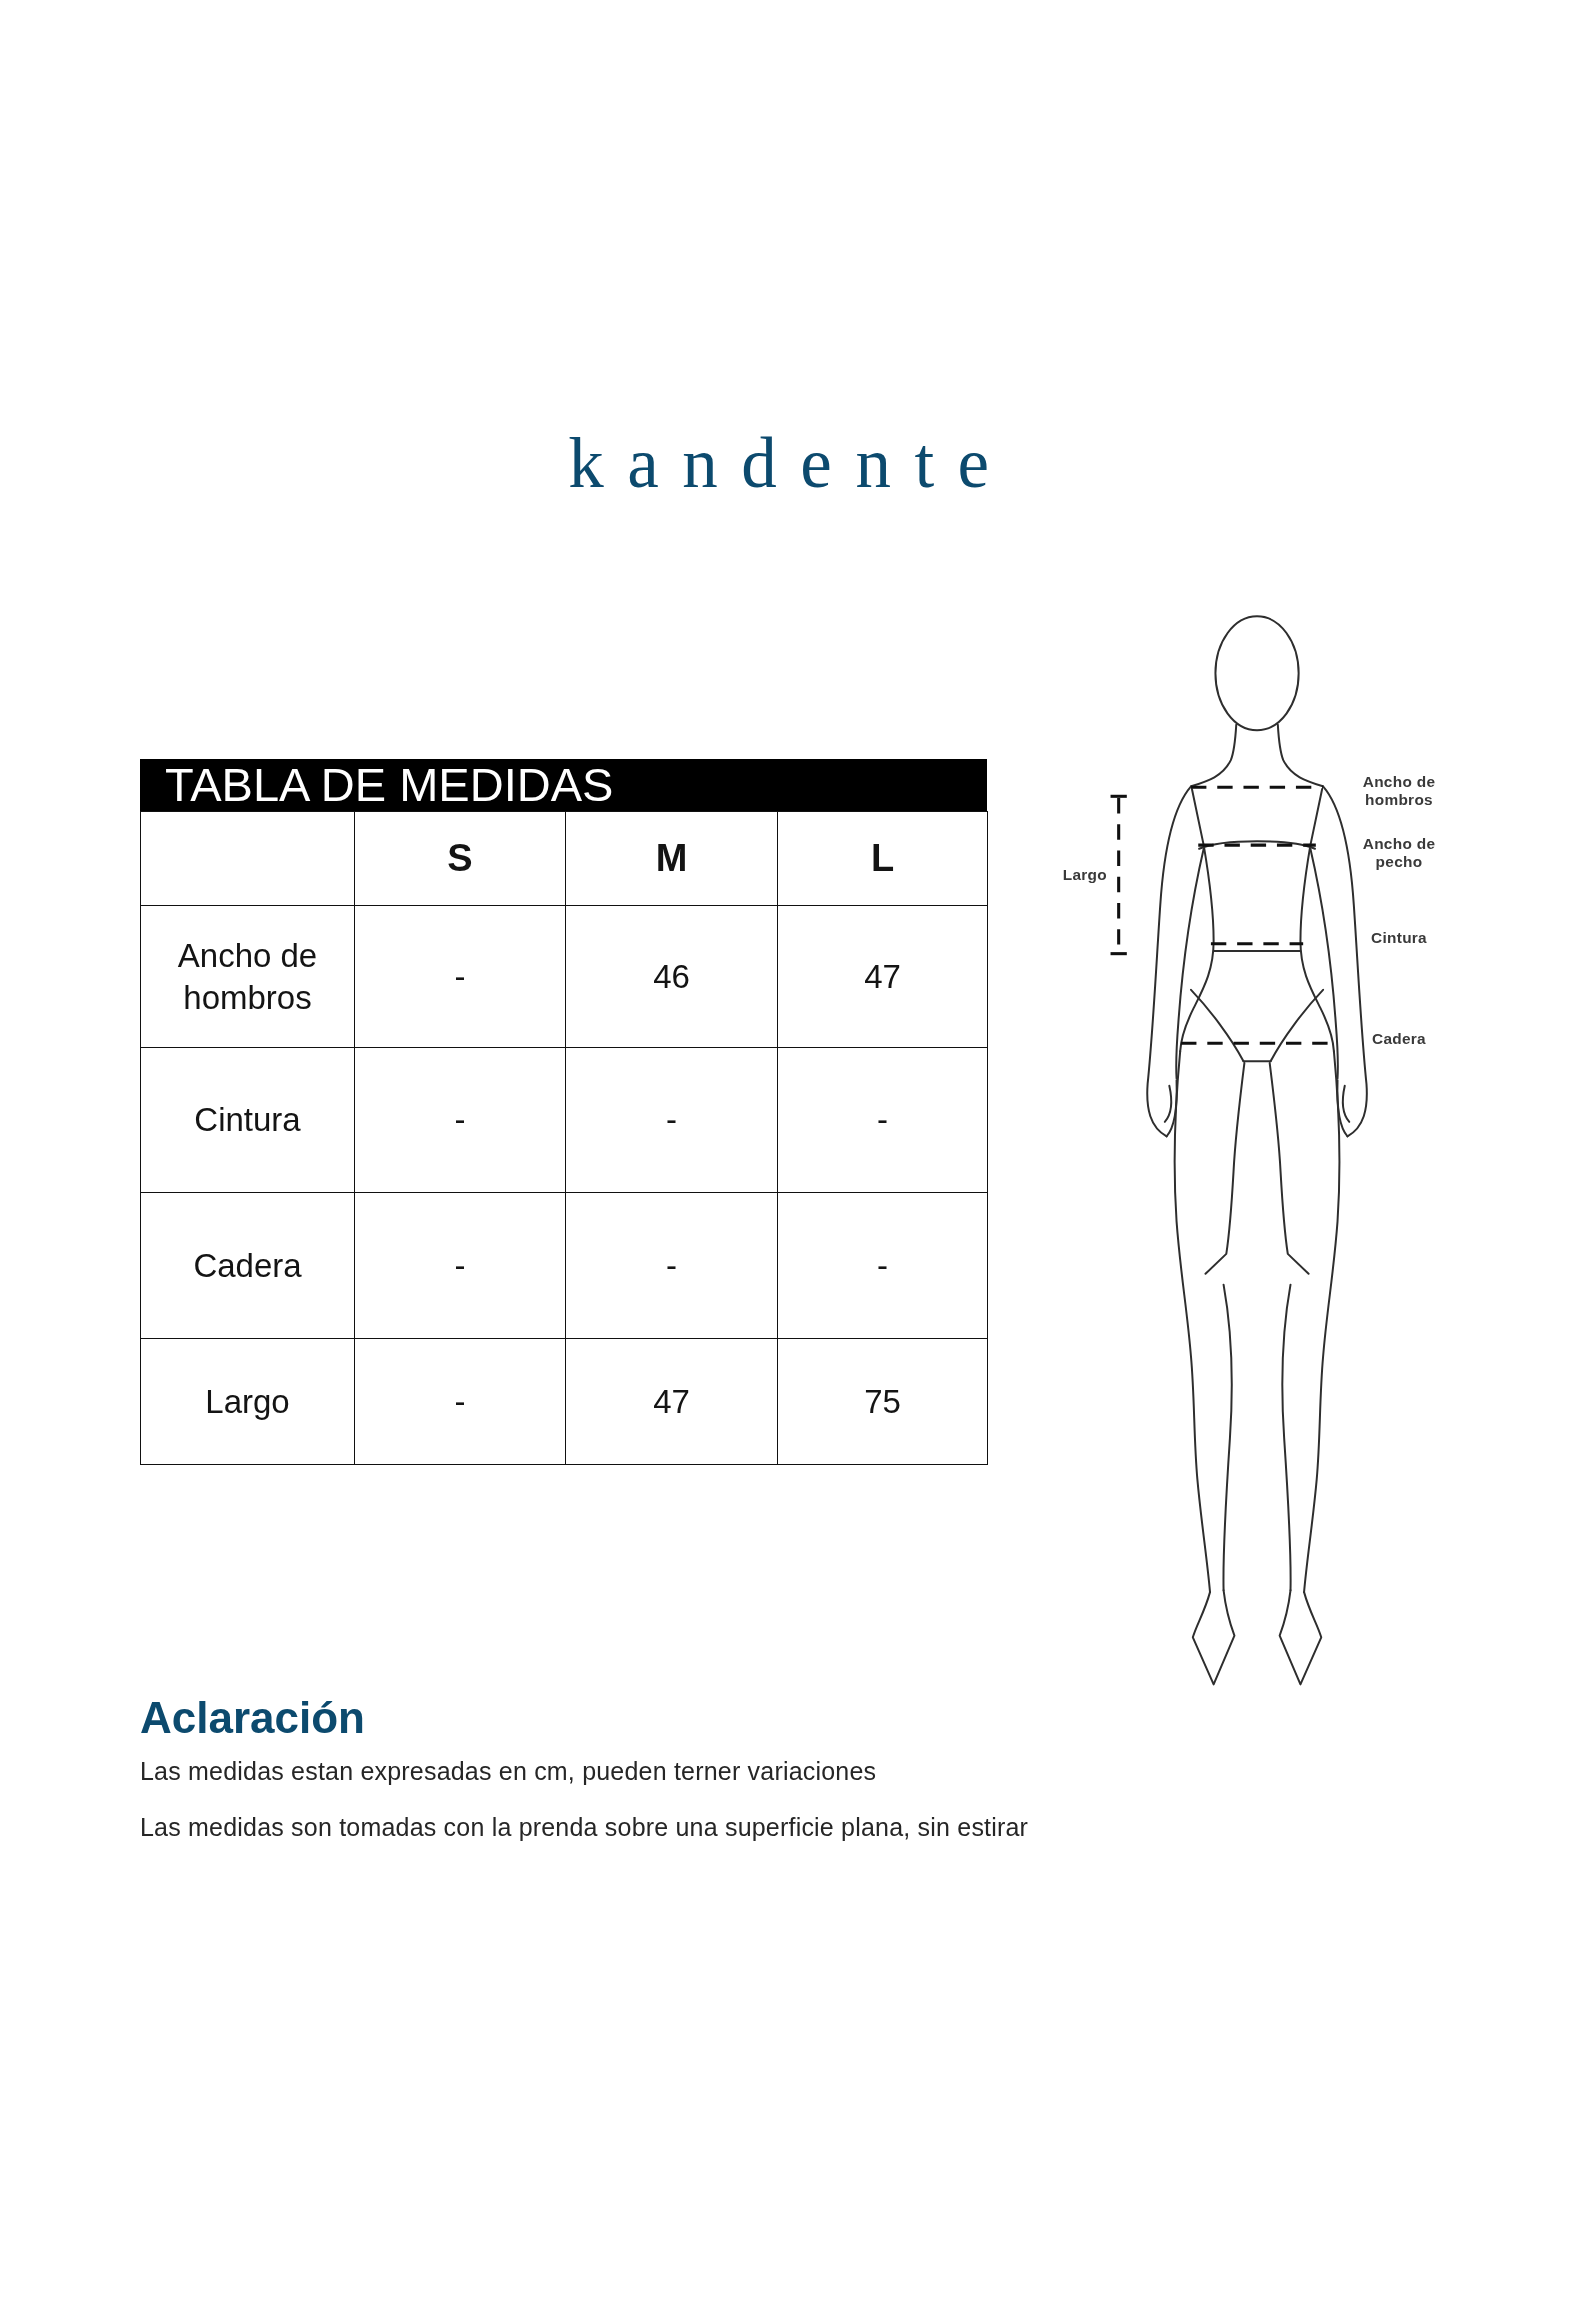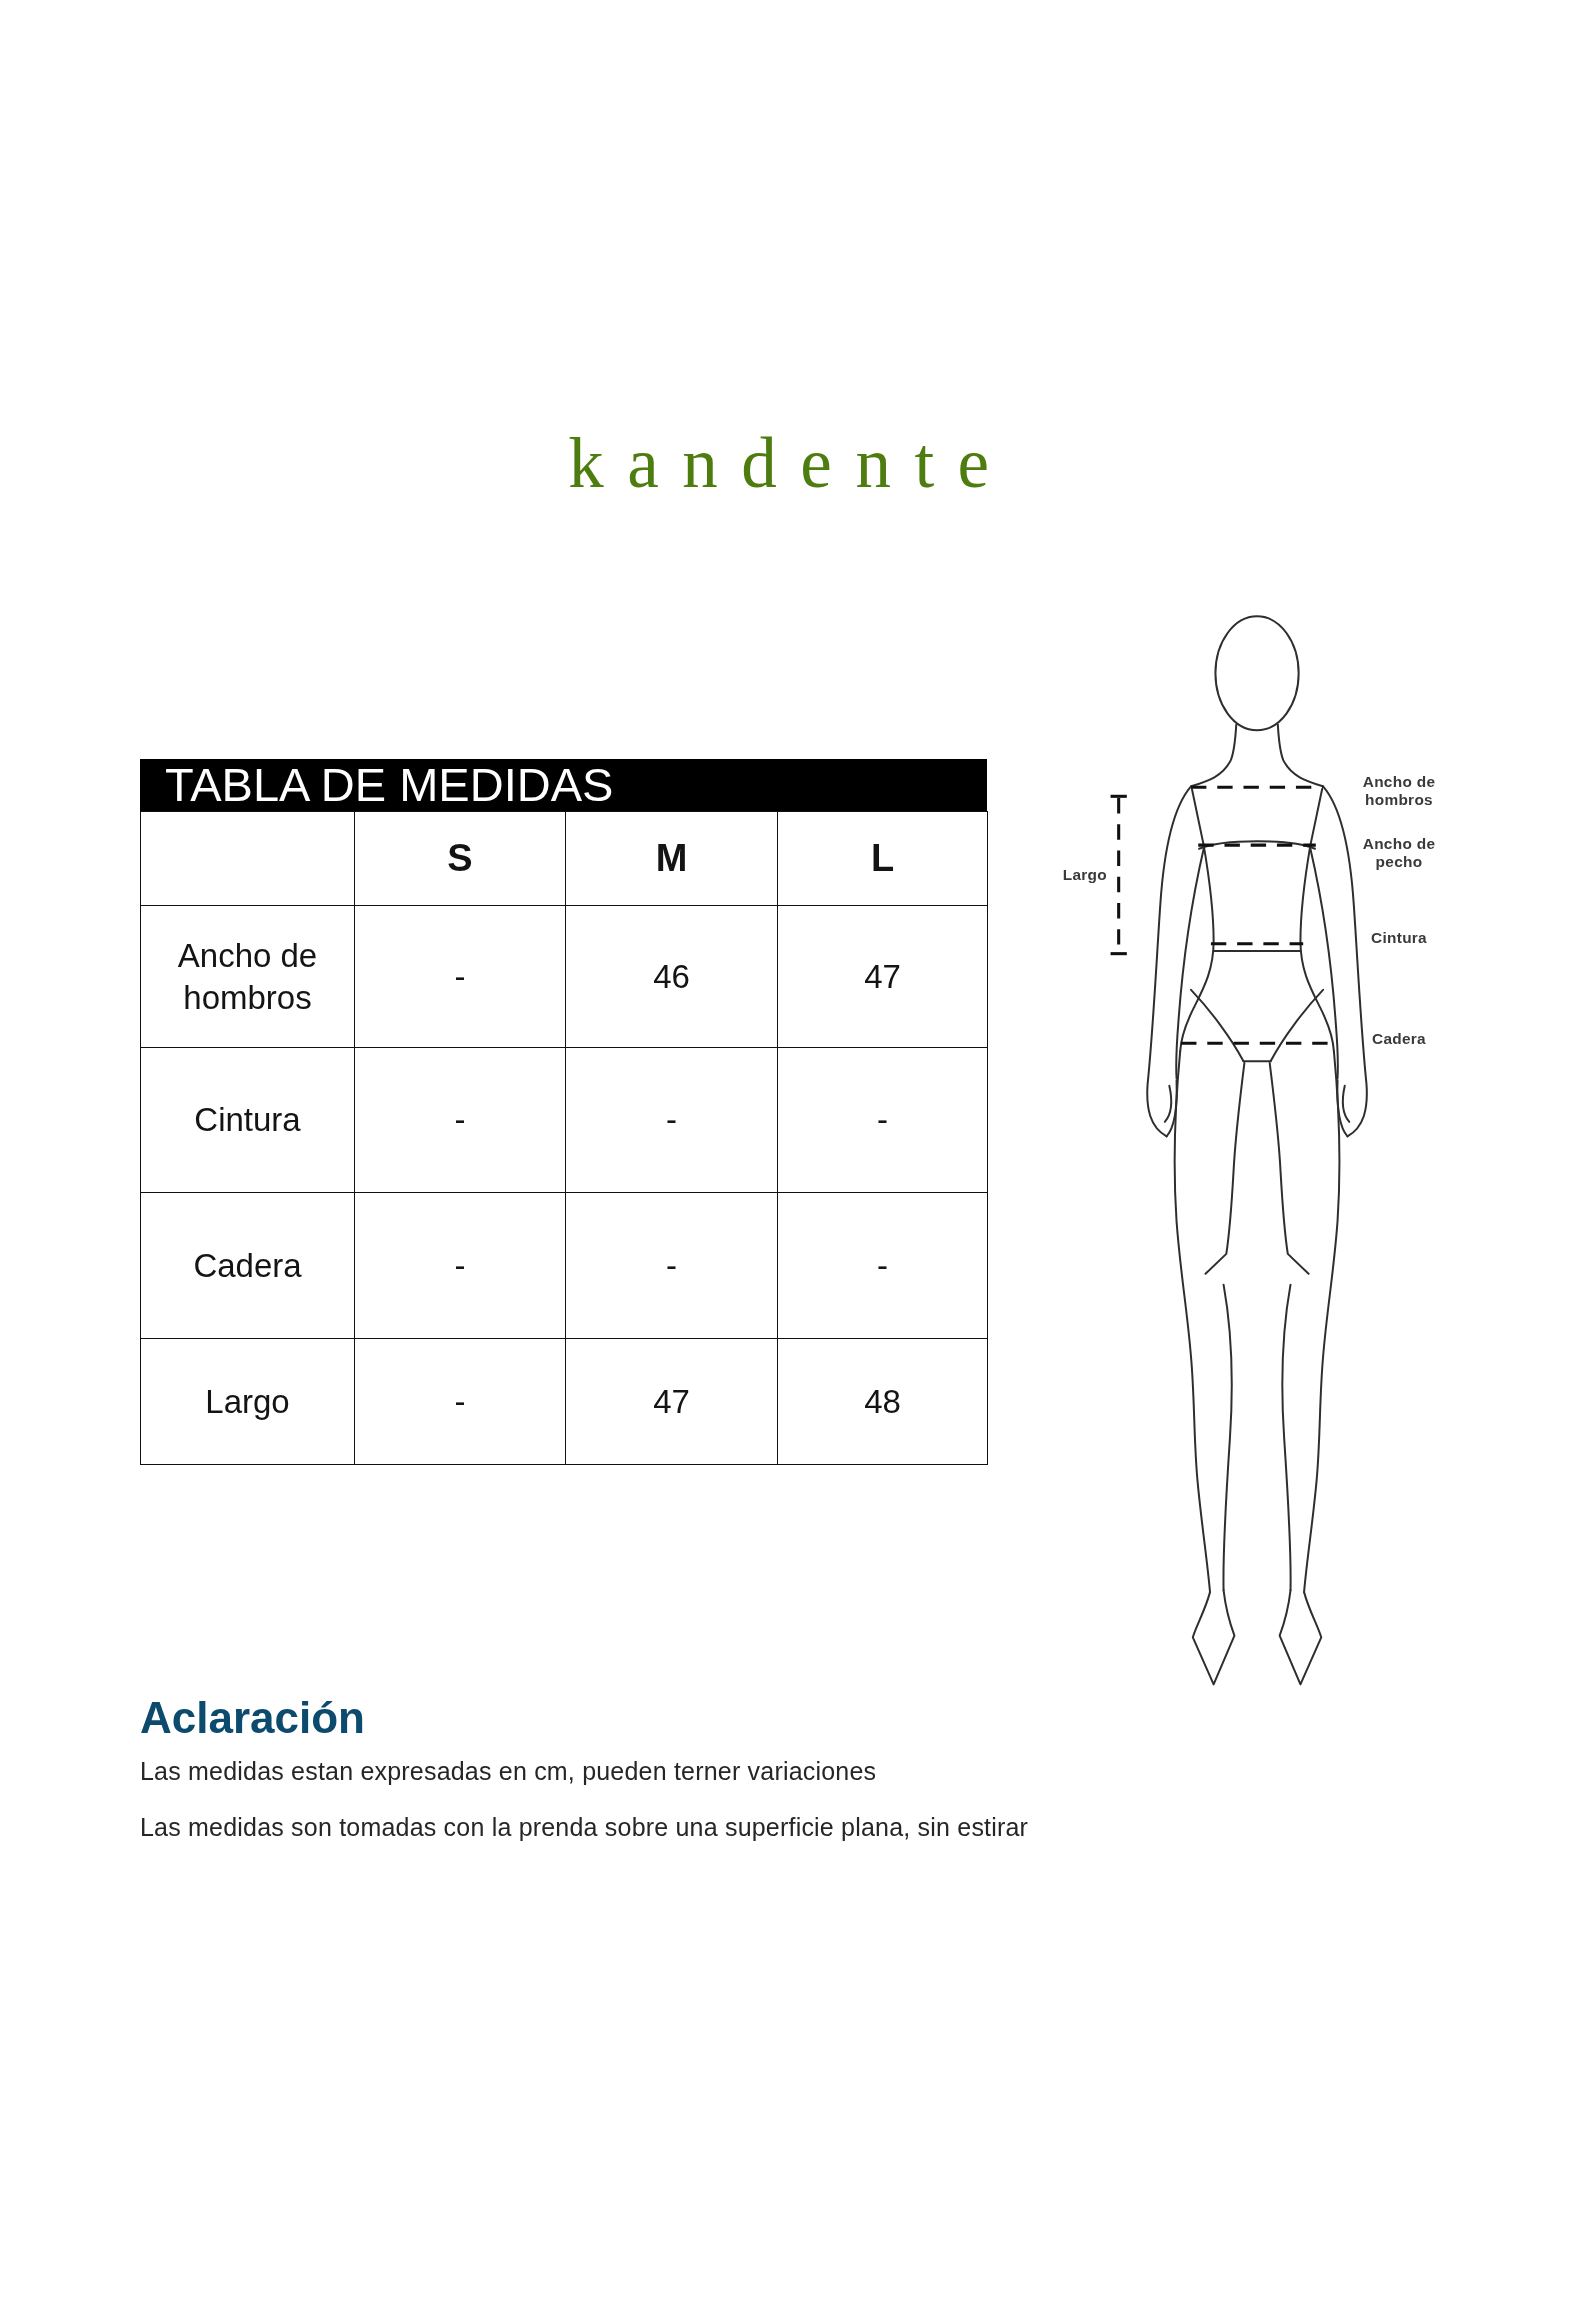--- a/index.html
+++ b/index.html
@@ -4,21 +4,21 @@
 <style>
   html,body{margin:0;padding:0;}
   body{
     width:1581px;height:2316px;position:relative;background:#ffffff;
     font-family:"Liberation Sans",sans-serif;color:#1c1c1c;overflow:hidden;
   }
   
   .brand{
     position:absolute;top:423px;left:0;width:1581px;text-align:center;
     font-family:"Liberation Serif",serif;font-weight:400;
-    font-size:71px;letter-spacing:23.5px;color:#4d7c0f;white-space:nowrap;
+    font-size:71px;letter-spacing:23.5px;color:#0c4a6e;white-space:nowrap;
   }
   
   .table-wrap{position:absolute;left:140px;top:759px;width:847px;}
   .table-header-bar{
     box-sizing:border-box;width:847px;height:52px;background:#000000;
     color:#ffffff;font-size:47px;line-height:52px;padding-left:25px;
     white-space:nowrap;overflow:hidden;
   }
   table.mtable{border-collapse:collapse;table-layout:fixed;width:847px;}
   table.mtable td{
@@ -92,21 +92,21 @@
       <tr class="r4">
         <td class="rowlabel">Cadera</td>
         <td>-</td>
         <td>-</td>
         <td>-</td>
       </tr>
       <tr class="r5">
         <td class="rowlabel">Largo</td>
         <td>-</td>
         <td>47</td>
-        <td>48</td>
+        <td>75</td>
       </tr>
     </tbody>
   </table>
 </div>
 
 <svg class="croquis" width="416" height="1104" viewBox="1150 660 460 1220" xmlns="http://www.w3.org/2000/svg">
 
   <ellipse cx="1390" cy="744" rx="46" ry="63"></ellipse>
   <path d="M 1367 801 C 1366 818 1365 830 1361 840 C 1352 858 1336 863 1317 869"></path>
   <path d="M 1413 801 C 1414 818 1415 830 1419 840 C 1428 858 1444 863 1463 869"></path>

